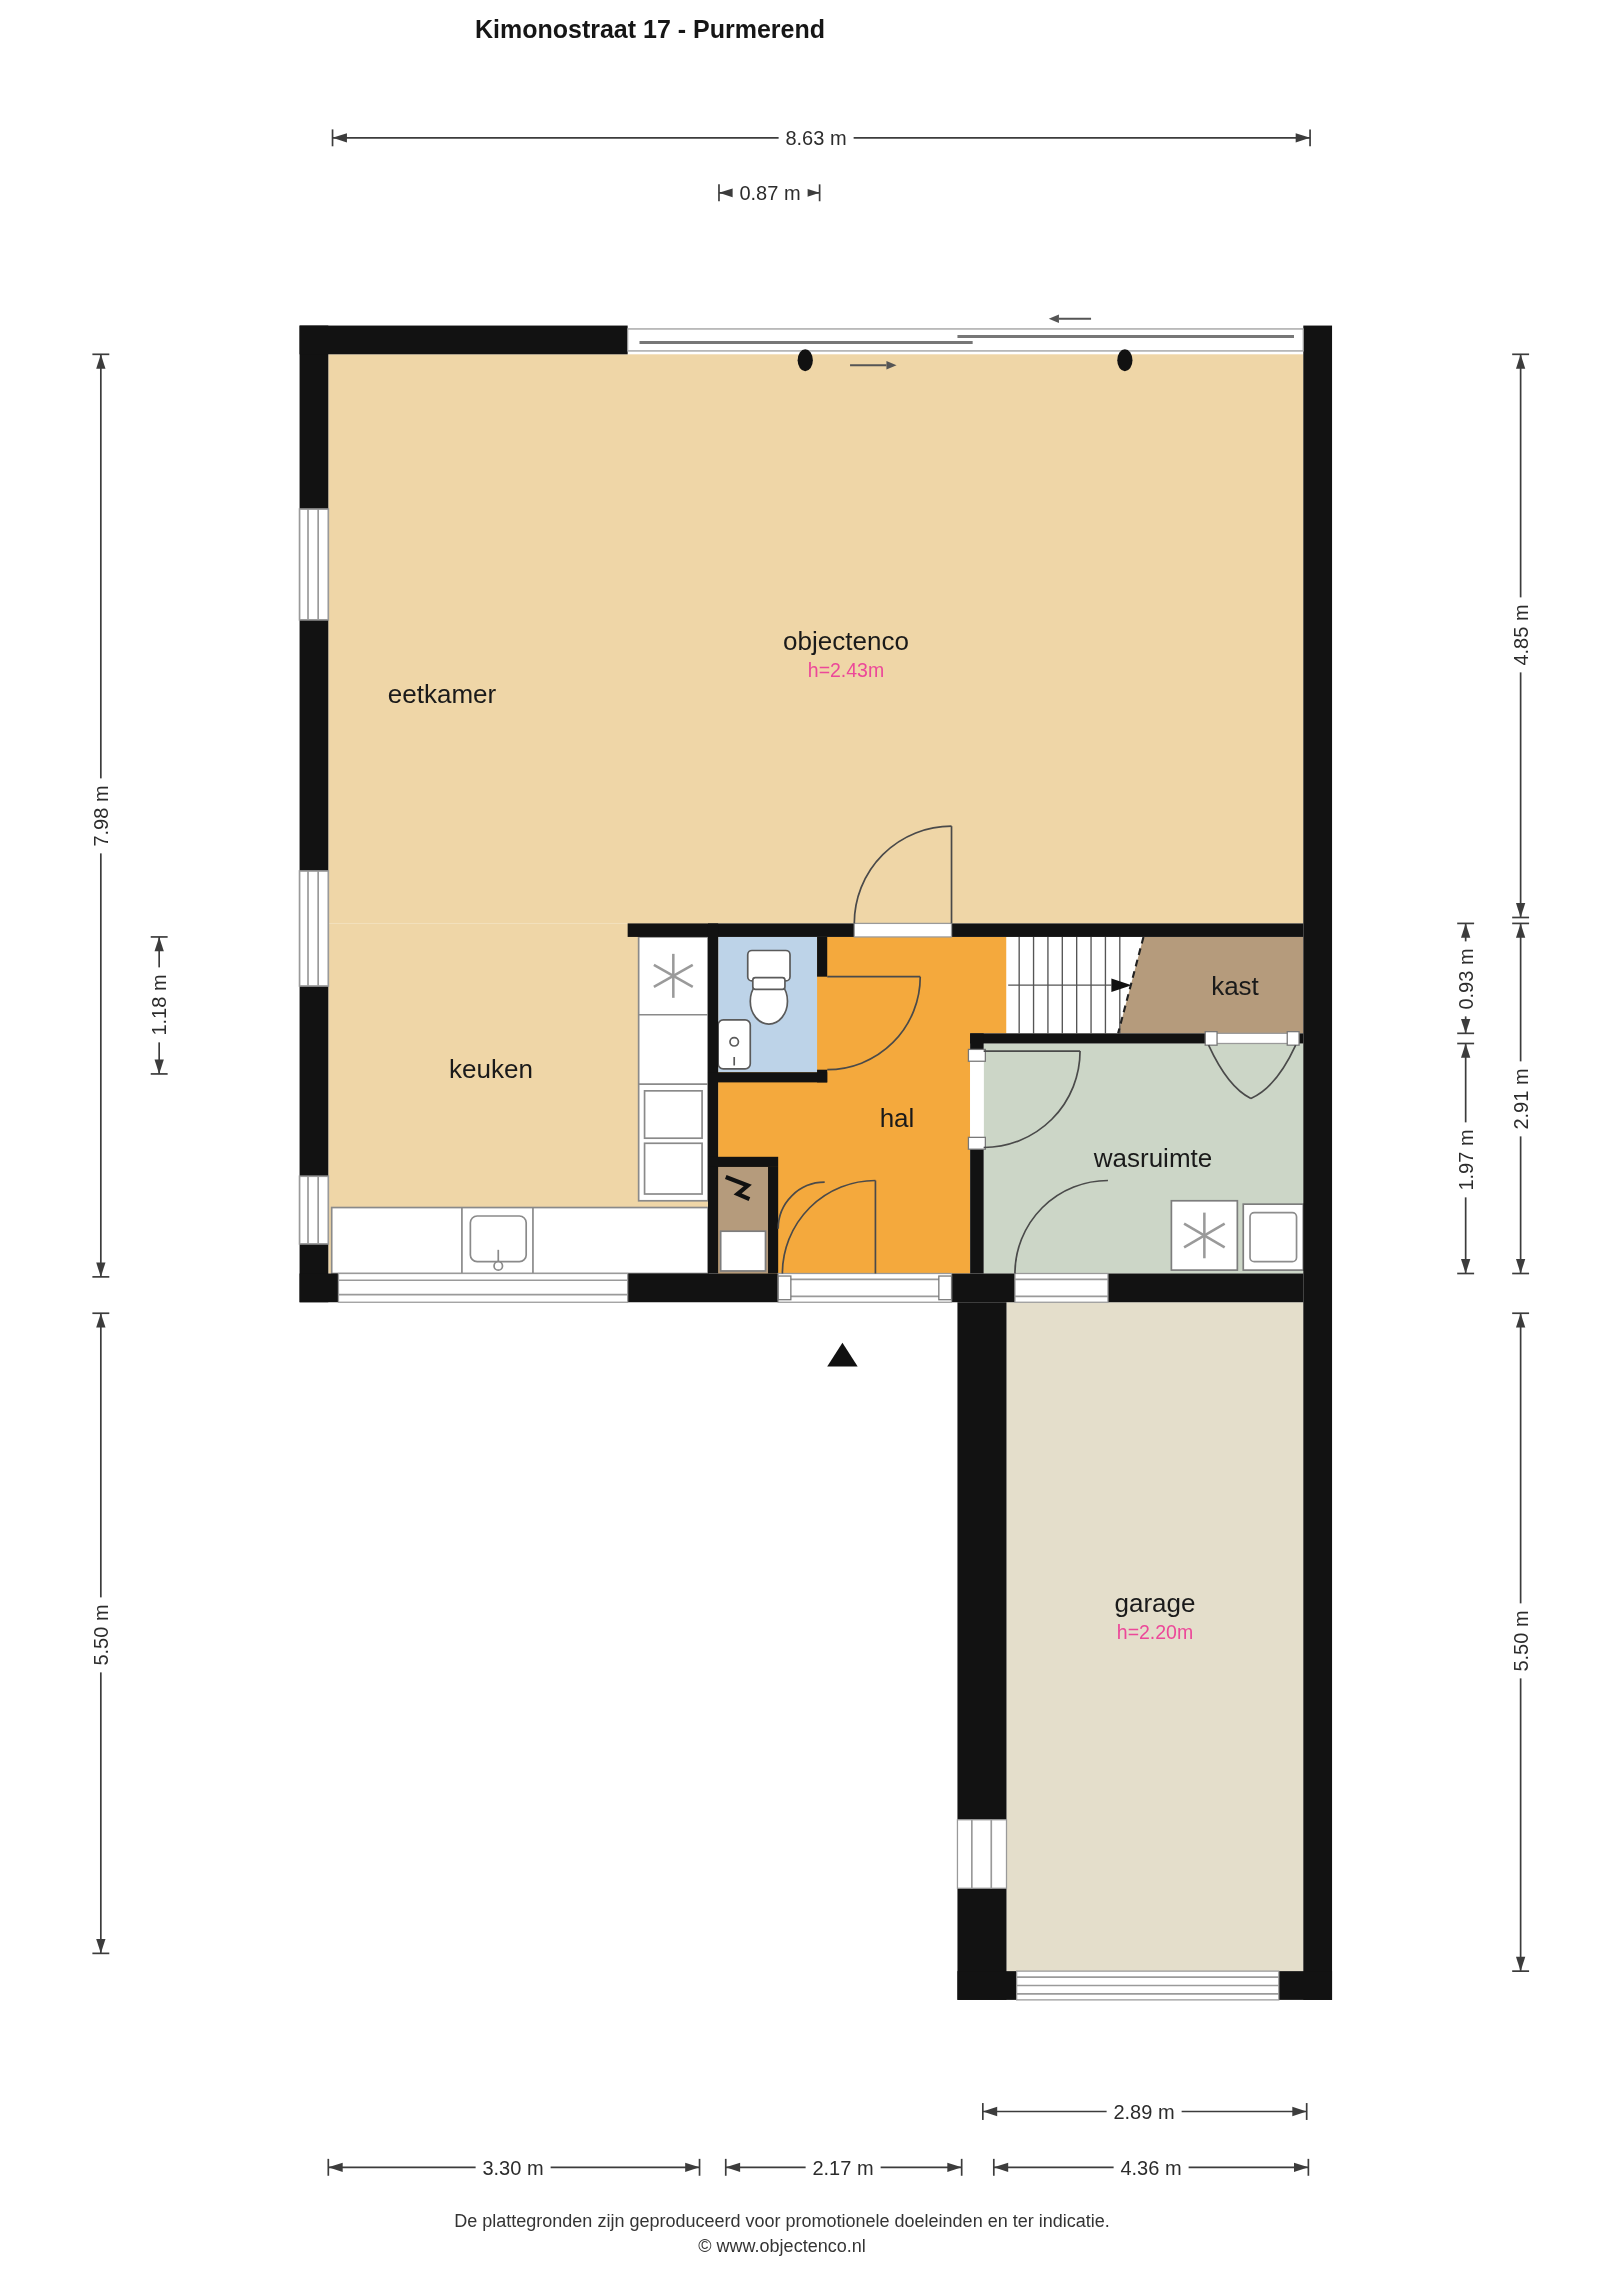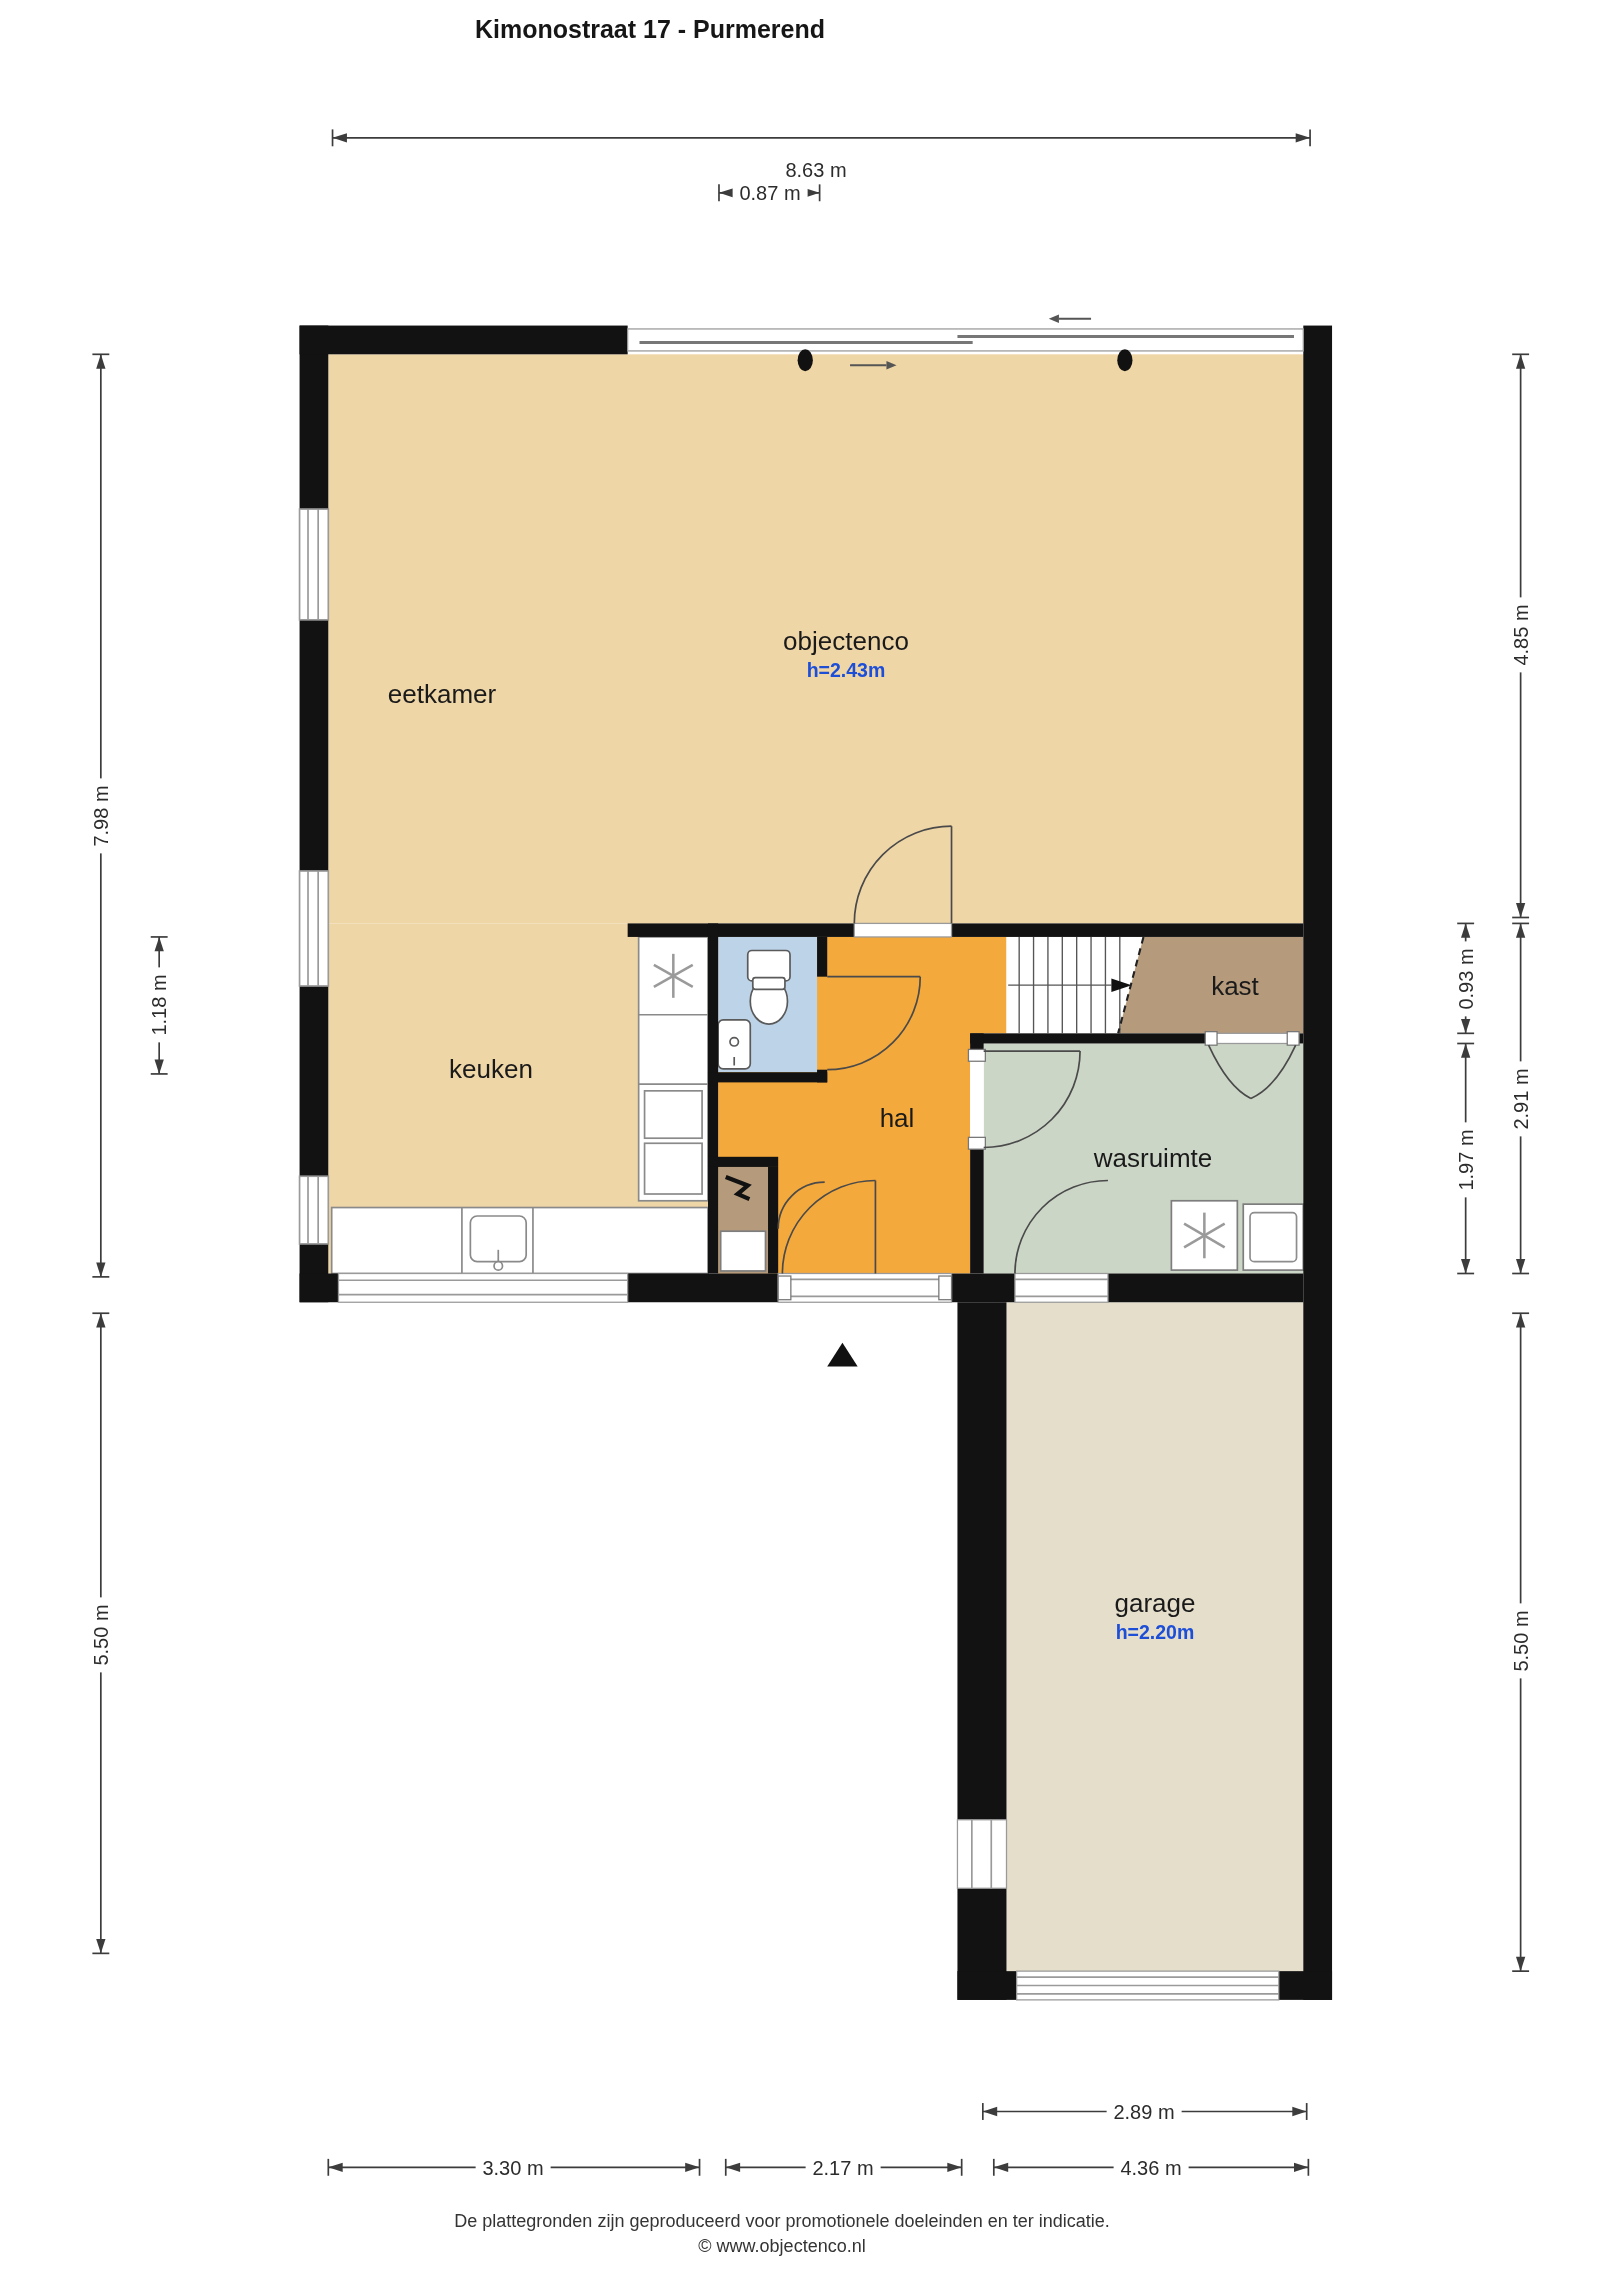--- a/index.html
+++ b/index.html
@@ -3,21 +3,21 @@
 <meta charset="utf-8">
 <style>
   html,body{margin:0;padding:0;background:#ffffff;}
   body{width:1624px;height:2295px;position:relative;overflow:hidden;
        font-family:"Liberation Sans", sans-serif;color:#1c1c1c;}
   .abs{position:absolute;}
   #plan-svg{position:absolute;left:0;top:0;}
   .page-title{left:0;top:13.5px;width:1300px;text-align:center;
               font-size:25px;font-weight:bold;line-height:31px;color:#161616;}
   .room-label{transform:translate(-50%,-50%);font-size:26px;color:#1a1a1a;white-space:nowrap;}
-  .room-sub{transform:translate(-50%,-50%);font-size:19.5px;font-weight:bold;color:#1d4ed8;white-space:nowrap;}
+  .room-sub{transform:translate(-50%,-50%);font-size:19.5px;font-weight:normal;color:#ec4899;white-space:nowrap;}
   .dim-label{transform:translate(-50%,-50%);font-size:20px;color:#2c2c2c;background:#ffffff;
              padding:1.7px 6.8px;white-space:nowrap;}
   .dim-label.v{transform:translate(-50%,-50%) rotate(-90deg);}
   .footer{left:0;top:2209px;width:1564px;text-align:center;font-size:18px;
           line-height:24.5px;color:#343434;}
 </style>
 </head>
 <body>
 
 <svg id="plan-svg" width="1624" height="2295" viewBox="0 0 1920 2714">
@@ -234,21 +234,21 @@
 <div class="abs room-label" style="left:846px;top:641px;">objectenco</div>
 <div class="abs room-sub" style="left:846px;top:670px;">h=2.43m</div>
 <div class="abs room-label" style="left:442px;top:694px;">eetkamer</div>
 <div class="abs room-label" style="left:491px;top:1069px;">keuken</div>
 <div class="abs room-label" style="left:897px;top:1118px;">hal</div>
 <div class="abs room-label" style="left:1235px;top:986px;">kast</div>
 <div class="abs room-label" style="left:1153px;top:1158px;">wasruimte</div>
 <div class="abs room-label" style="left:1155px;top:1603px;">garage</div>
 <div class="abs room-sub" style="left:1155px;top:1632px;">h=2.20m</div>
 
-<div class="abs dim-label" style="left:816px;top:138px;margin-top:32px;">8.63 m</div>
+<div class="abs dim-label" style="left:816px;top:138px;">8.63 m</div>
 <div class="abs dim-label" style="left:770px;top:193px;">0.87 m</div>
 <div class="abs dim-label v" style="left:101px;top:816px;">7.98 m</div>
 <div class="abs dim-label v" style="left:159px;top:1005px;">1.18 m</div>
 <div class="abs dim-label v" style="left:101px;top:1635px;">5.50 m</div>
 <div class="abs dim-label v" style="left:1521px;top:635px;">4.85 m</div>
 <div class="abs dim-label v" style="left:1466px;top:979px;">0.93 m</div>
 <div class="abs dim-label v" style="left:1466px;top:1160px;">1.97 m</div>
 <div class="abs dim-label v" style="left:1521px;top:1099px;">2.91 m</div>
 <div class="abs dim-label v" style="left:1521px;top:1641px;">5.50 m</div>
 <div class="abs dim-label" style="left:1144px;top:2112px;">2.89 m</div>

